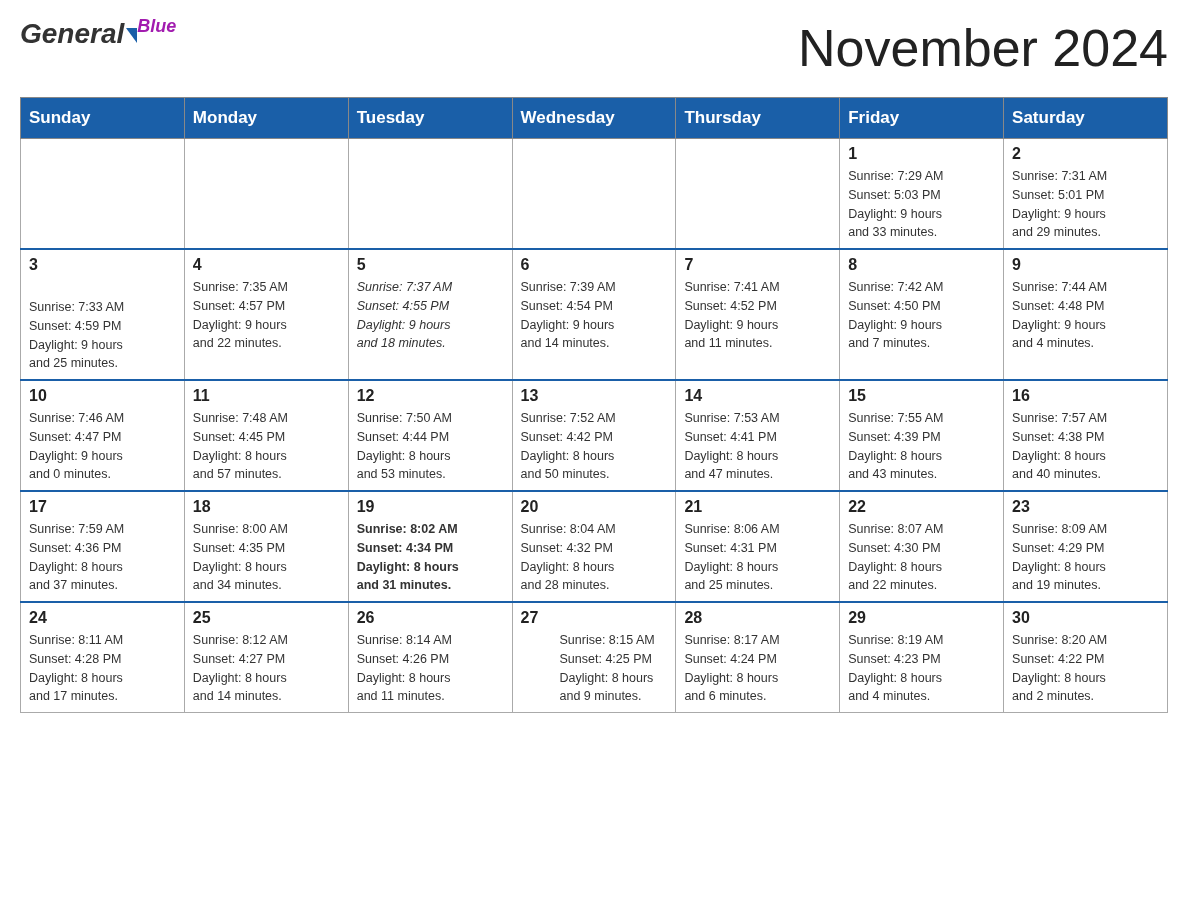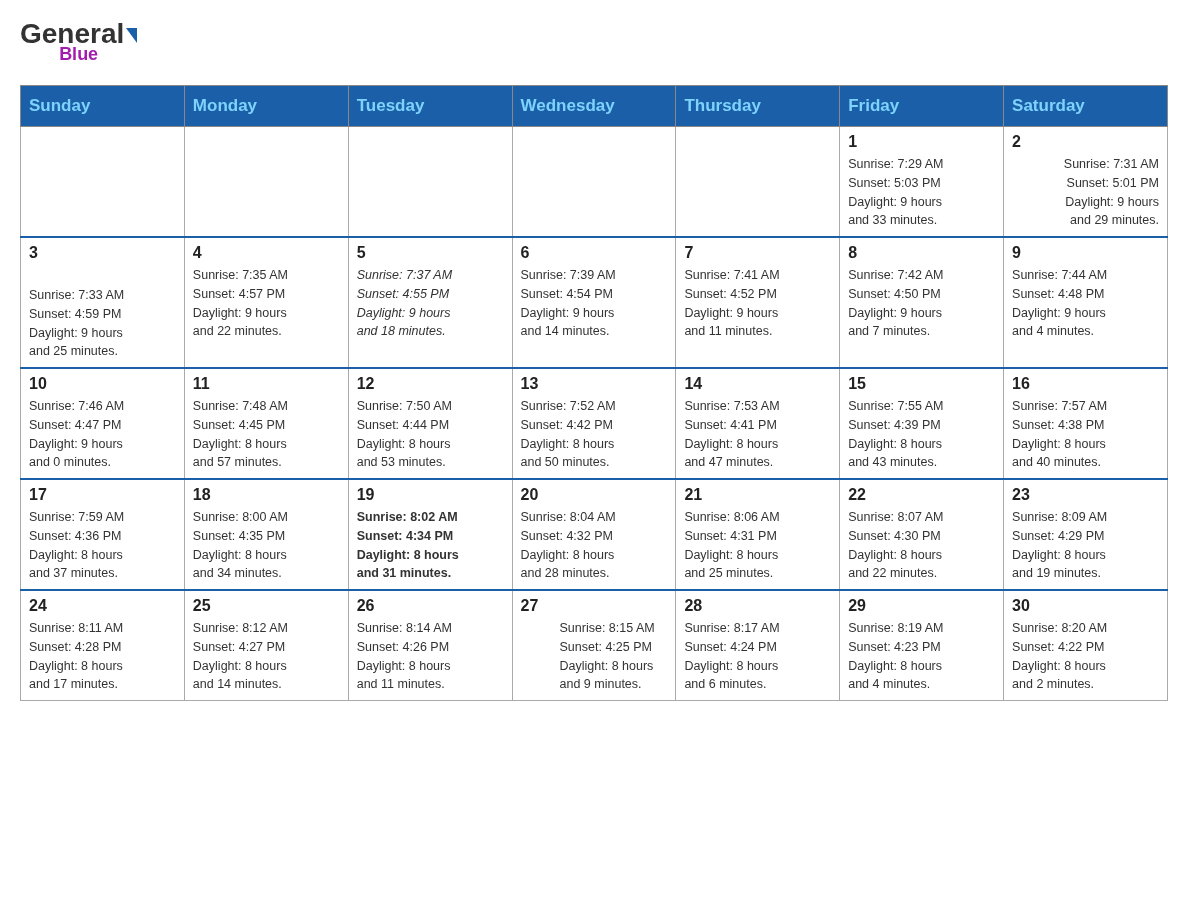--- a/index.html
+++ b/index.html
@@ -11,22 +11,23 @@
       padding: 20px;
     }
     .header {
       display: flex;
       justify-content: space-between;
       align-items: flex-start;
       margin-bottom: 20px;
     }
     .logo {
       display: flex;
-      flex-direction: column;
-      align-items: center;
+      flex-direction: row;
+      align-items: flex-start;
+      font-style: italic;
     }
     .logo-text {
       font-size: 28px;
       font-weight: bold;
       color: #333;
       line-height: 1;
     }
     .logo-bottom {
       color: #a21caf;
       font-size: 18px;
@@ -47,21 +48,21 @@
       color: #444;
       margin-top: 4px;
     }
     .calendar {
       width: 100%;
       border-collapse: collapse;
       border: 1px solid #888;
     }
     .calendar th {
       background: #1a5fa8;
-      color: #7dd3fc;
+      color: #ffffff;
       font-size: 17px;
       font-weight: bold;
       padding: 10px 8px;
       text-align: left;
       border: 1px solid #888;
     }
     .calendar td {
       border: 1px solid #aaa;
       vertical-align: top;
       padding: 6px 8px;
@@ -94,20 +95,21 @@
 <body>
 
 <div class="header">
   <div class="logo">
     <div class="logo-text">
       General<span style="display:inline-block;width:0;height:0;border-left:11px solid transparent;border-top:15px solid #1a5fa8;margin-left:2px;vertical-align:middle;"></span>
     </div>
     <div class="logo-bottom">Blue</div>
   </div>
   <div class="title-block">
+    <div class="month-title">November 2024</div>
   </div>
 </div>
 
 <table class="calendar">
   <thead>
     <tr>
     <th>Sunday</th>
         <th>Monday</th>
         <th>Tuesday</th>
         <th>Wednesday</th>
@@ -125,21 +127,21 @@
         <td class="empty-cell"></td>
         <td>
           <span class="day-number">1</span>
           <div class="day-info" style="white-space: pre-line;">Sunrise: 7:29 AM
 Sunset: 5:03 PM
 Daylight: 9 hours
 and 33 minutes.</div>
         </td>
         <td>
           <span class="day-number">2</span>
-          <div class="day-info" style="white-space: pre-line; text-align: right;">Sunrise: 7:31 AM
+          <div class="day-info" style="white-space: pre-line;">Sunrise: 7:31 AM
 Sunset: 5:01 PM
 Daylight: 9 hours
 and 29 minutes.</div>
         </td>
       </tr>
       <tr class="row-border">
         <td>
           <span class="day-number">3</span>
           <div class="day-info" style="white-space: pre-line; margin-top: 24px;">Sunrise: 7:33 AM
 Sunset: 4:59 PM

